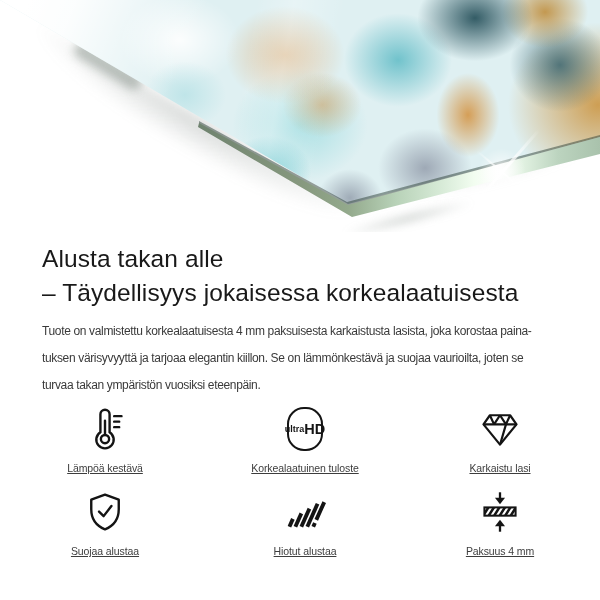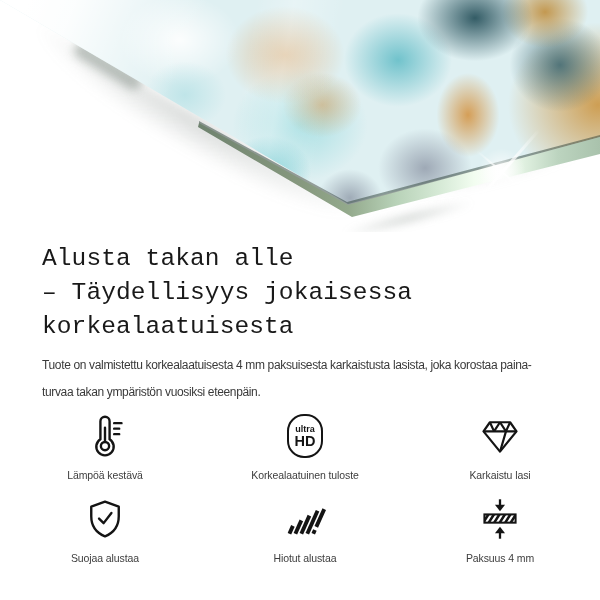--- a/index.html
+++ b/index.html
@@ -45,32 +45,32 @@
                   #f2fdf0 79%,#ffffff 83%,#e2f2e2 87%,#bcd4bf 93%,#a9c2ac 100%);}
   .sparkle{position:absolute;left:502px;top:172px;width:0;height:0;}
   .sparkle .glow{position:absolute;left:-24px;top:-24px;width:48px;height:48px;
        background:radial-gradient(circle, rgba(255,255,255,0.95) 0%, rgba(255,255,255,0.5) 28%, rgba(255,255,255,0) 70%);}
   .sparkle .ray1{position:absolute;width:112px;height:3px;left:-56px;top:-1.5px;transform:rotate(-49deg);
        background:linear-gradient(90deg, rgba(255,255,255,0), #fff 45%, #fff 55%, rgba(255,255,255,0));}
   .sparkle .ray2{position:absolute;width:66px;height:2px;left:-33px;top:-1px;transform:rotate(40deg);
        background:linear-gradient(90deg, rgba(255,255,255,0), #fff 48%, #fff 52%, rgba(255,255,255,0));}
 
   
-  h1{margin:10px 0 0 42px;font-family:Liberation Mono, monospace;font-weight:400;
+  h1{margin:10px 0 0 42px;font-family:Liberation Sans, sans-serif;font-weight:400;
      font-size:24.5px;line-height:34px;color:#191919;letter-spacing:0.1px;}
   .para{margin:8px 16px 0 42px;color:#3a3a3a;font-size:12px;line-height:27px;letter-spacing:-0.35px;white-space:nowrap;}
 
   
   .features{display:grid;grid-template-columns:130px 270px 1fr;row-gap:14px;margin:8px 40px 0 40px;}
   .feature{display:flex;flex-direction:column;align-items:center;}
   .icon-box{height:44px;display:flex;align-items:flex-end;justify-content:center;margin-bottom:10px;}
-  .label{font-size:10.5px;letter-spacing:-0.1px;color:#3d3d3d;line-height:15px;text-align:center;}
+  .label{font-size:10.5px;letter-spacing:-0.1px;color:#3d3d3d;line-height:15px;text-align:center;text-decoration:underline;}
   svg{display:block;}
   .hd-box{width:36px;height:44px;border:2.6px solid #141414;border-radius:17px;box-sizing:border-box;
-          display:flex;flex-direction:column;align-items:center;justify-content:center;color:#141414;}
+          display:flex;flex-direction:row;align-items:center;justify-content:center;color:#141414;}
   .hd-top{font-size:9px;font-weight:700;line-height:10px;}
   .hd-bottom{font-size:14.5px;font-weight:700;line-height:14px;text-align:center;}
 </style>
 </head>
 <body>
 
 <div class="page">
 
   <div class="hero">
     <div class="shadow-left"></div>
@@ -85,20 +85,21 @@
       <div class="ray1"></div>
       <div class="ray2"></div>
     </div>
   </div>
 
   <h1><span>Alusta takan alle</span><br>
   <span>– Täydellisyys jokaisessa korkealaatuisesta</span></h1>
 
   <div class="para">
     <div>Tuote on valmistettu korkealaatuisesta 4 mm paksuisesta karkaistusta lasista, joka korostaa paina-</div>
+    <div>tuksen värisyvyyttä ja tarjoaa elegantin kiillon. Se on lämmönkestävä ja suojaa vaurioilta, joten se</div>
     <div>turvaa takan ympäristön vuosiksi eteenpäin.</div>
   </div>
 
   <div class="features">
 
     <div class="feature">
       <div class="icon-box">
         <svg width="44" height="44" viewBox="0 0 48 48" fill="none" stroke="#141414" stroke-width="2.6" stroke-linecap="round">
           <path d="M19 8 A5 5 0 0 1 29 8 L29 27.5 A9.5 9.5 0 1 1 19 27.5 Z"></path>
           <circle cx="24" cy="35" r="4.5"></circle>

